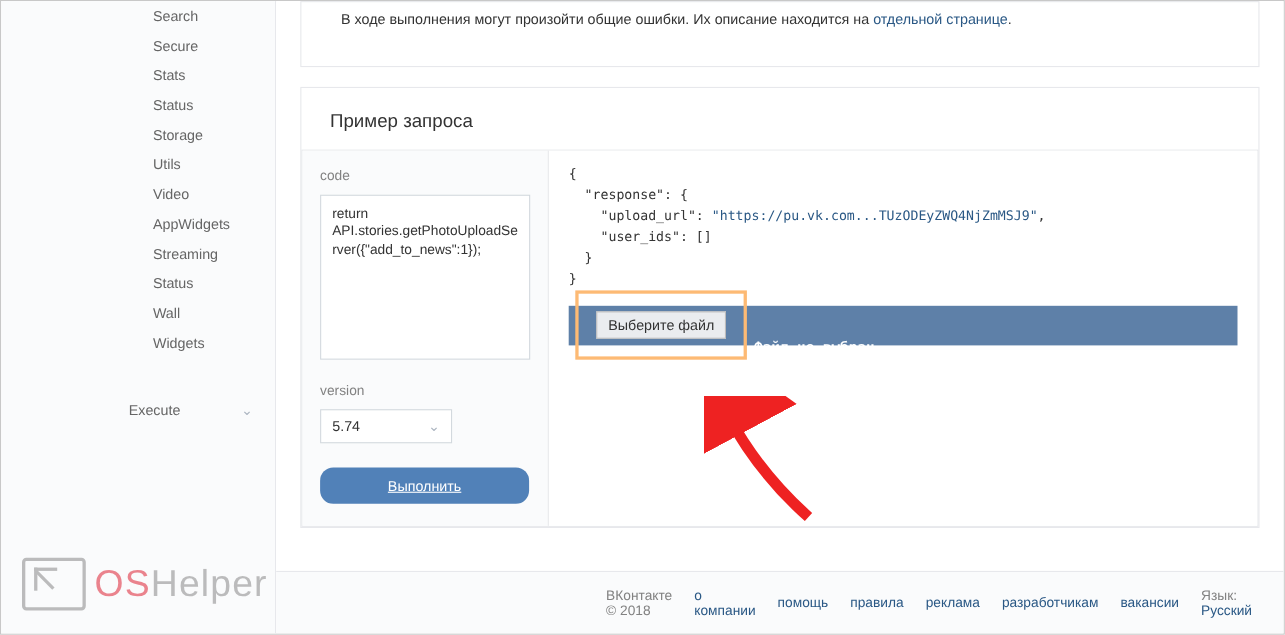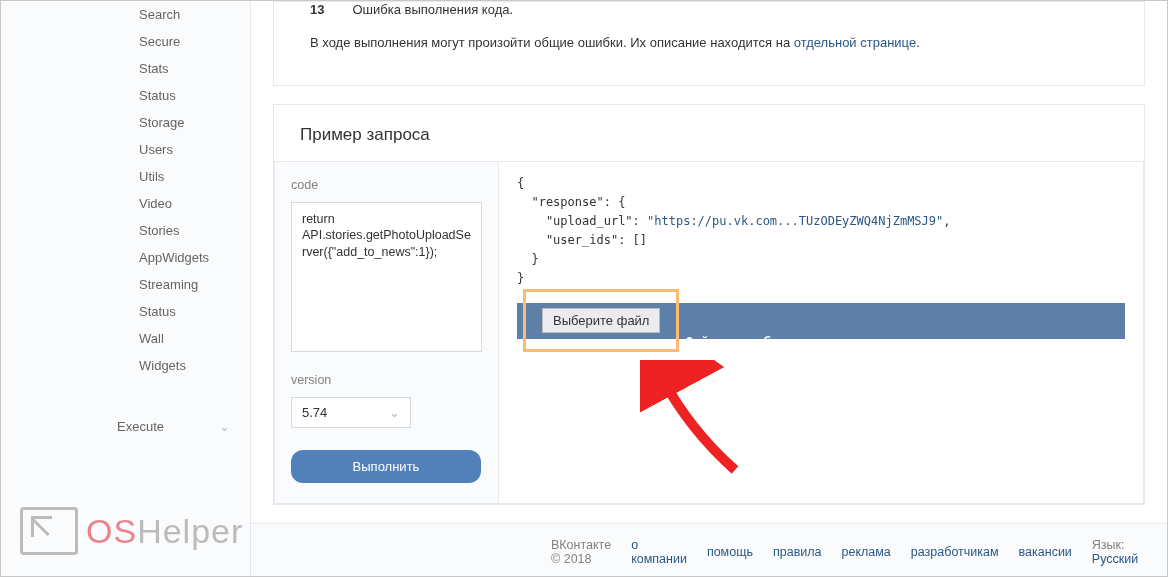--- a/index.html
+++ b/index.html
@@ -17,21 +17,21 @@
 .err-desc { color: #333; }
 .note { padding: 6px 0 4px 10px; color: #333; line-height: 1.5; }
 .note a { color: #2a5885; text-decoration: none; }
 .section-title { font-size: 17px; font-weight: 400; color: #333; padding: 20px 0 16px 26px; }
 .example { display: flex; border: 1px solid #e7e8ec; border-top: 1px solid #e7e8ec; }
 .left-col { width: 224px; background: #fafbfc; border-right: 1px solid #e7e8ec; padding: 16px 16px 20px 16px; }
 .label { font-size: 12.5px; color: #828282; margin-bottom: 10px; }
 .code-box { width: 100%; height: 150px; border: 1px solid #d3d9de; background: #fff; padding: 8px 10px; font-size: 12.5px; color: #333; font-family: inherit; resize: none; line-height: 1.35; }
 .ver-select { width: 120px; border: 1px solid #d3d9de; background: #fff; padding: 7px 10px; font-size: 13px; display: flex; align-items: center; justify-content: space-between; cursor: pointer; margin-bottom: 22px; }
 .ver-select .chev2 { color: #aeb7c2; }
-.run-btn { width: 190px; background: #5181b8; color: #fff; border: none; padding: 9px 0; font-size: 13px; cursor: pointer; border-radius: 12px; }
+.run-btn { width: 190px; background: #5181b8; color: #fff; border: none; padding: 9px 0; font-size: 13px; cursor: pointer; border-radius: 12px; text-decoration: underline; }
 .right-col { flex: 1; padding: 12px 18px 24px 18px; background: #fff; font-family: Menlo, Consolas, monospace; font-size: 12px; line-height: 1.6; color: #333; position: relative; }
 .json-line { white-space: pre; }
 .k { color: #333; }
 .s { color: #418241; }
 .url { color: #2a5885; }
 .file-row { margin-top: 14px; background: #5e80a8; color: #fff; display: flex; align-items: center; height: 36px; font-size: 13px; padding-right: 12px; position: relative; }
 .file-btn-wrap { border: 3px solid #fdba74; padding: 16px; margin-left: 6px; }
 .file-btn { background: #eaecef; color: #333; padding: 4px 10px; border: 1px solid #bcbcbc; cursor: pointer; font-size: 13px; }
 .file-none { margin-left: 6px; font-weight: 700; margin-top: 44px;}
 .arrow { position: absolute; left: 640px; top: 360px; pointer-events: none; }
@@ -49,42 +49,36 @@
 </head>
 <body>
 
 <div class="wrap">
   <div class="sidebar">
     <div class="sidebar-item">Search</div>
     <div class="sidebar-item">Secure</div>
     <div class="sidebar-item">Stats</div>
     <div class="sidebar-item">Status</div>
     <div class="sidebar-item">Storage</div>
-    <div class="sidebar-item">Users</div>
     <div class="sidebar-item">Utils</div>
     <div class="sidebar-item">Video</div>
-    <div class="sidebar-item">Stories</div>
     <div class="sidebar-item">AppWidgets</div>
     <div class="sidebar-item">Streaming</div>
     <div class="sidebar-item">Status</div>
     <div class="sidebar-item">Wall</div>
     <div class="sidebar-item">Widgets</div>
     <div class="exec-row">
       <span>Execute</span>
       <span class="chev">⌄</span>
     </div>
   </div>
 
   <div class="main">
     <div class="content">
       <div class="panel">
-        <div class="err-row">
-          <span class="err-code">13</span>
-          <span class="err-desc">Ошибка выполнения кода.</span>
-        </div>
         <div class="note">
           <span>В ходе выполнения могут произойти общие ошибки. Их описание находится на </span><a href="#">отдельной странице</a><span>.</span>
         </div>
       </div>
 
       <div class="panel" style="padding:0 0 0 0;">
         <div class="section-title">Пример запроса</div>
         <div class="example">
           <div class="left-col">
             <div class="label">code</div>

